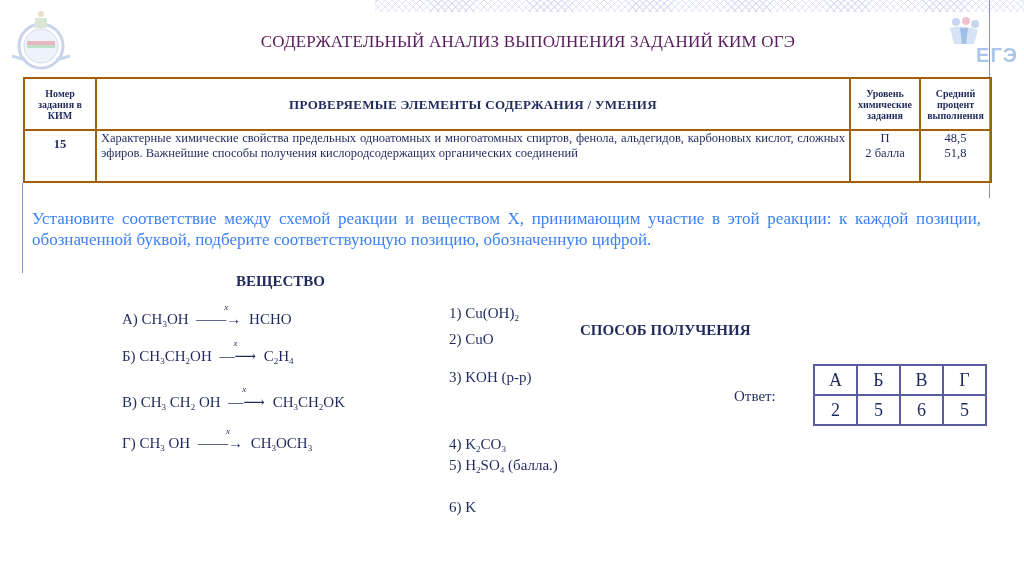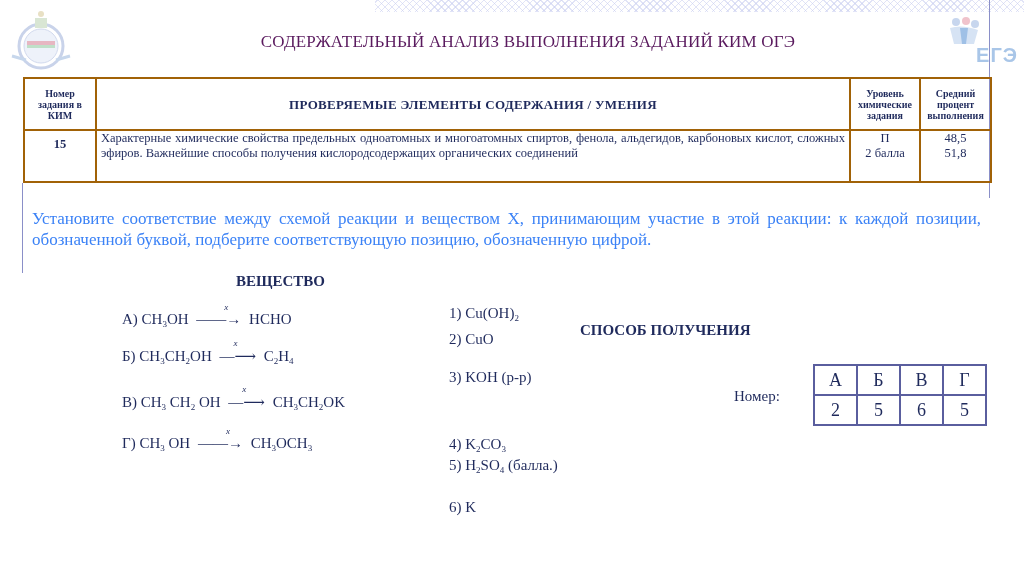--- a/index.html
+++ b/index.html
@@ -186,21 +186,21 @@
 </div>
 <div class="opt" style="left:449px; top:457px;">
   <span>5)</span>
   <span>H</span><sub>2</sub><span>SO</span><sub>4</sub><span> (балла.)</span>
 </div>
 <div class="opt" style="left:449px; top:499px;">
   <span>6)</span>
   <span>K</span>
 </div>
 
-<div class="answer-label">Номер:</div>
+<div class="answer-label">Ответ:</div>
 <table class="ans">
   <tbody>
       <tr>
     <td>А</td>
     <td>Б</td>
     <td>В</td>
     <td>Г</td>
   </tr>
   <tr>
     <td>2</td>

